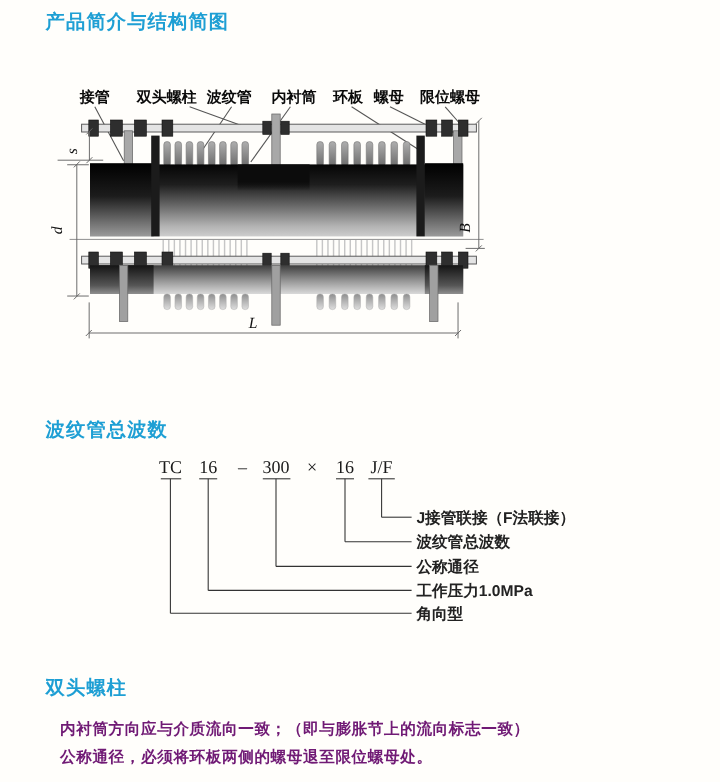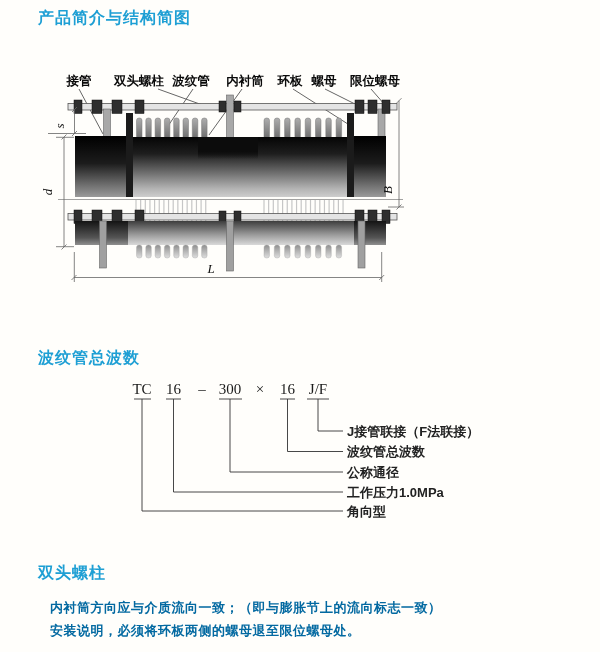--- a/index.html
+++ b/index.html
@@ -7,21 +7,21 @@
        font-family:"Liberation Sans","DejaVu Sans",sans-serif;overflow:hidden;}
   .page{position:absolute;inset:0;}
   h2.sec{position:absolute;margin:0;font-size:16px;font-weight:bold;
          color:#1e9fd4;letter-spacing:1px;}
   #h-intro{left:38px;top:8px;}
   #h-code{left:38px;top:348px;}
   #h-install{left:38px;top:563px;}
   #dg{position:absolute;left:30px;top:60px;}
   #cg{position:absolute;left:90px;top:375px;}
   .install-text{position:absolute;left:50px;top:597px;font-size:13px;
-                font-weight:600;color:#0369a1;line-height:22.5px;letter-spacing:0.5px;}
+                font-weight:600;color:#701a75;line-height:22.5px;letter-spacing:0.5px;}
   .install-text p{margin:0;}
   svg text{user-select:none;}
   .plabel{font-size:12.5px;font-weight:bold;fill:#0a0a0a;}
   .dimlab{font-family:"Liberation Serif","DejaVu Serif",serif;font-style:italic;
           font-size:13px;fill:#111;}
   .codetxt{font-family:"Liberation Serif","DejaVu Serif",serif;font-size:15px;fill:#1a1a1a;}
   .callout-txt{font-size:13px;font-weight:600;fill:#222;}
 </style>
 </head>
 <body>
@@ -283,16 +283,16 @@
       <text class="callout-txt" x="347" y="476.5">公称通径</text>
       <text class="callout-txt" x="347" y="496.5">工作压力1.0MPa</text>
       <text class="callout-txt" x="347" y="515.5">角向型</text>
     </g>
   </svg>
 
   <h2 class="sec" id="h-install">双头螺柱</h2>
 
   <div class="install-text">
     <p>内衬筒方向应与介质流向一致；（即与膨胀节上的流向标志一致）</p>
-    <p>安装说明，必须将环板两侧的螺母退至限位螺母处。</p>
+    <p>公称通径，必须将环板两侧的螺母退至限位螺母处。</p>
   </div>
 
 </div>
 
 </body></html>

